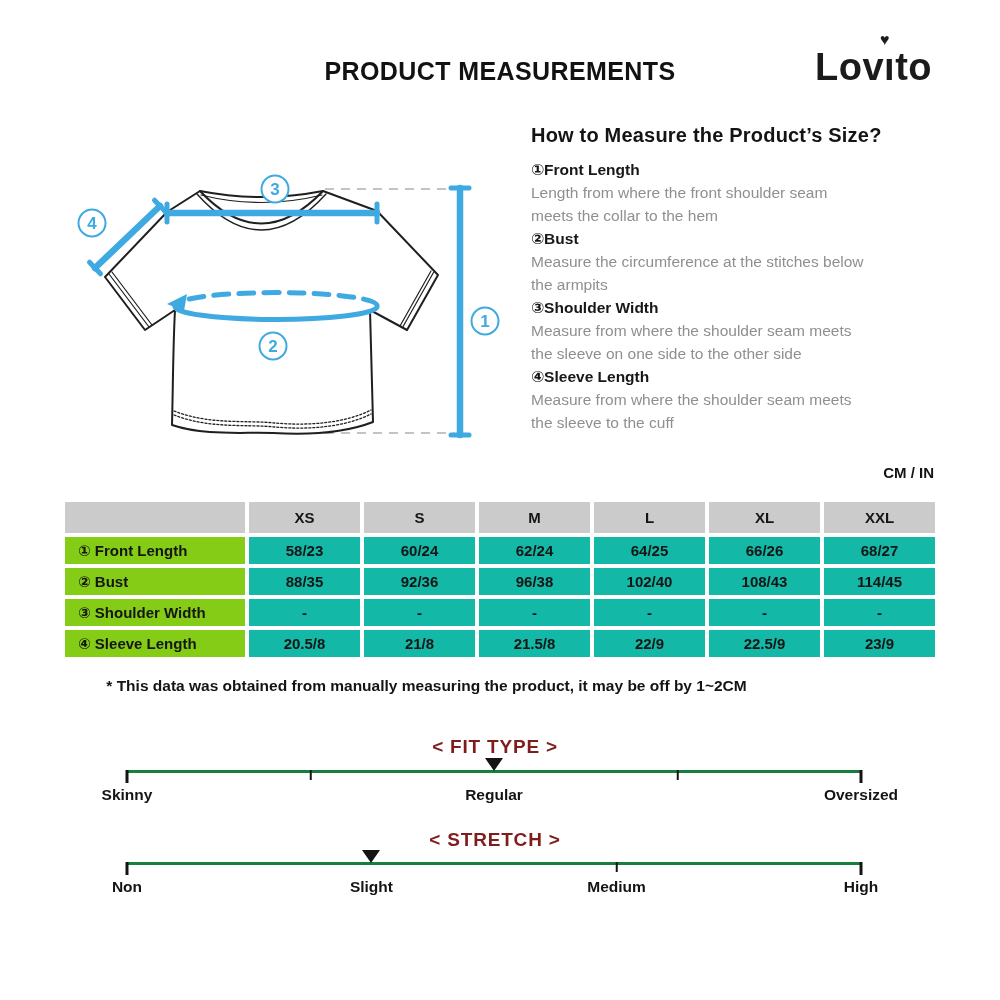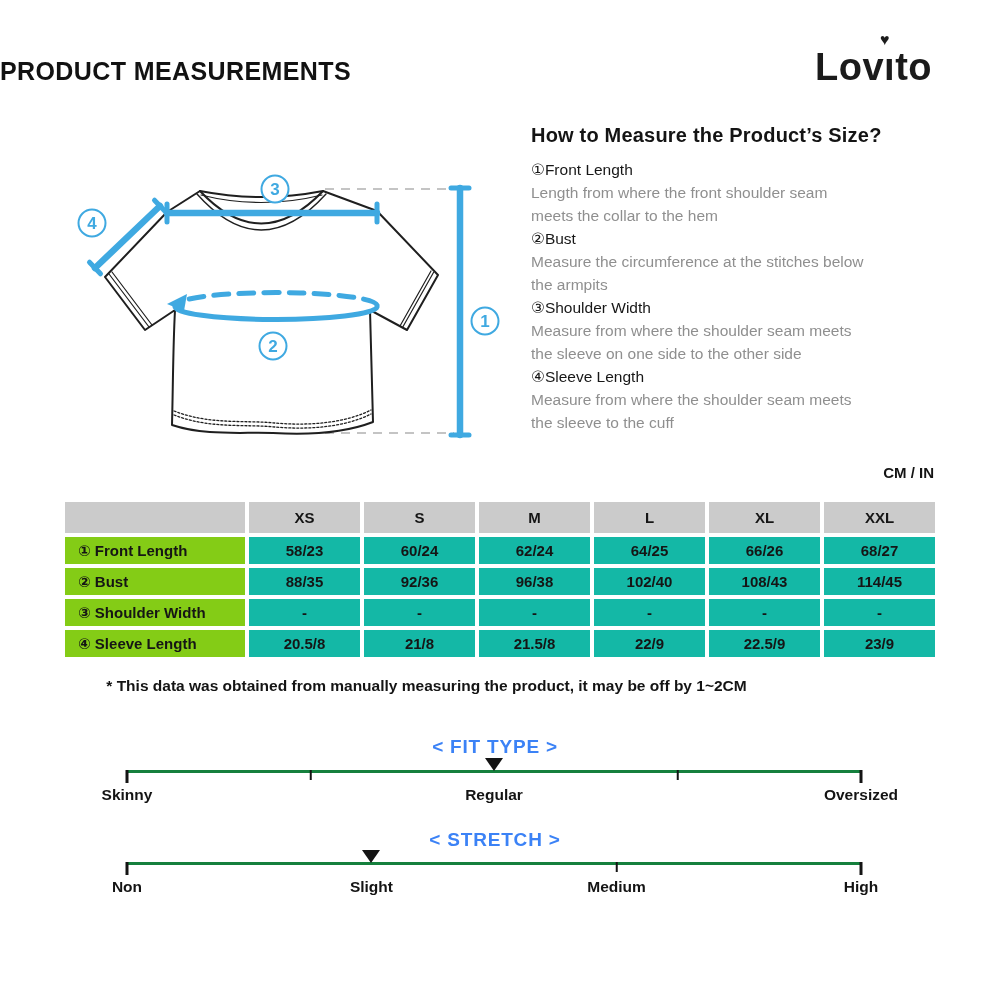--- a/index.html
+++ b/index.html
@@ -5,58 +5,58 @@
   html,body{margin:0;padding:0;}
   body{
     width:1000px;height:1000px;background:#ffffff;position:relative;
     font-family:"Liberation Sans","DejaVu Sans",sans-serif;color:#151515;
     overflow:hidden;
   }
   .abs{position:absolute;}
 
   
   .page-title{
-    left:0;top:57px;width:1000px;
+    left:0;top:57px;width:1000px;text-align:center;
     font-size:25px;font-weight:800;letter-spacing:.4px;color:#121212;
   }
   .brand{
     top:46px;right:68px;font-size:38px;font-weight:800;letter-spacing:.5px;color:#1b1b1b;
   }
   .brand .i-wrap{position:relative;display:inline-block;}
   .brand .heart{
     position:absolute;left:-4px;top:-14px;font-size:16px;line-height:16px;color:#1b1b1b;
   }
 
   
   .shirt-svg{left:55px;top:135px;}
 
   
   .guide{left:531px;top:124px;width:420px;}
   .guide h2{margin:0 0 11px 0;font-size:20px;font-weight:700;color:#141414;letter-spacing:.2px;}
-  .guide .g-label{font-size:15.5px;font-weight:400;line-height:23px;color:#171717;white-space:nowrap;}
+  .guide .g-label{font-size:15.5px;font-weight:700;line-height:23px;color:#171717;white-space:nowrap;}
   .guide .g-line{font-size:15.5px;font-weight:400;line-height:23px;color:#8f8f8f;white-space:nowrap;}
 
   
   .units{top:464px;right:66px;font-size:15px;font-weight:700;color:#141414;}
   .size-table{
     left:65px;top:490px;width:966px;display:grid;
     grid-template-columns:180px repeat(6,111px);
     grid-template-rows:31px repeat(4,27px);
     gap:4px;background:#ffffff;margin-top:12px;
   }
   .cell{display:flex;align-items:center;justify-content:center;font-size:15px;}
   .cell.head{background:#cbcbcb;font-weight:700;}
   .cell.rowlabel{background:#84cc16;justify-content:flex-start;padding-left:13px;font-weight:600;}
   .cell.val{background:#14b8a6;font-weight:700;}
 
   
   .note{left:0;top:677px;width:853px;text-align:center;font-size:15.5px;font-weight:700;color:#141414;}
 
   
-  .scale-title{left:0;width:990px;text-align:center;font-size:19px;font-weight:800;letter-spacing:.8px;color:#3b82f6;}
+  .scale-title{left:0;width:990px;text-align:center;font-size:19px;font-weight:800;letter-spacing:.8px;color:#7f1d1d;}
   .fit-title{top:736px;}
   .stretch-title{top:829px;}
   .scale-line{left:127px;width:734px;height:3px;background:#15803d;}
   .fit-line{top:770px;}
   .stretch-line{top:862px;}
   .tick{position:absolute;top:0;background:#141414;width:2.5px;transform:translateX(-50%);}
   .tick.end{height:13px;width:3px;}
   .tick.mid{height:10px;}
   .marker{
     position:absolute;top:-12px;width:0;height:0;transform:translateX(-50%);

